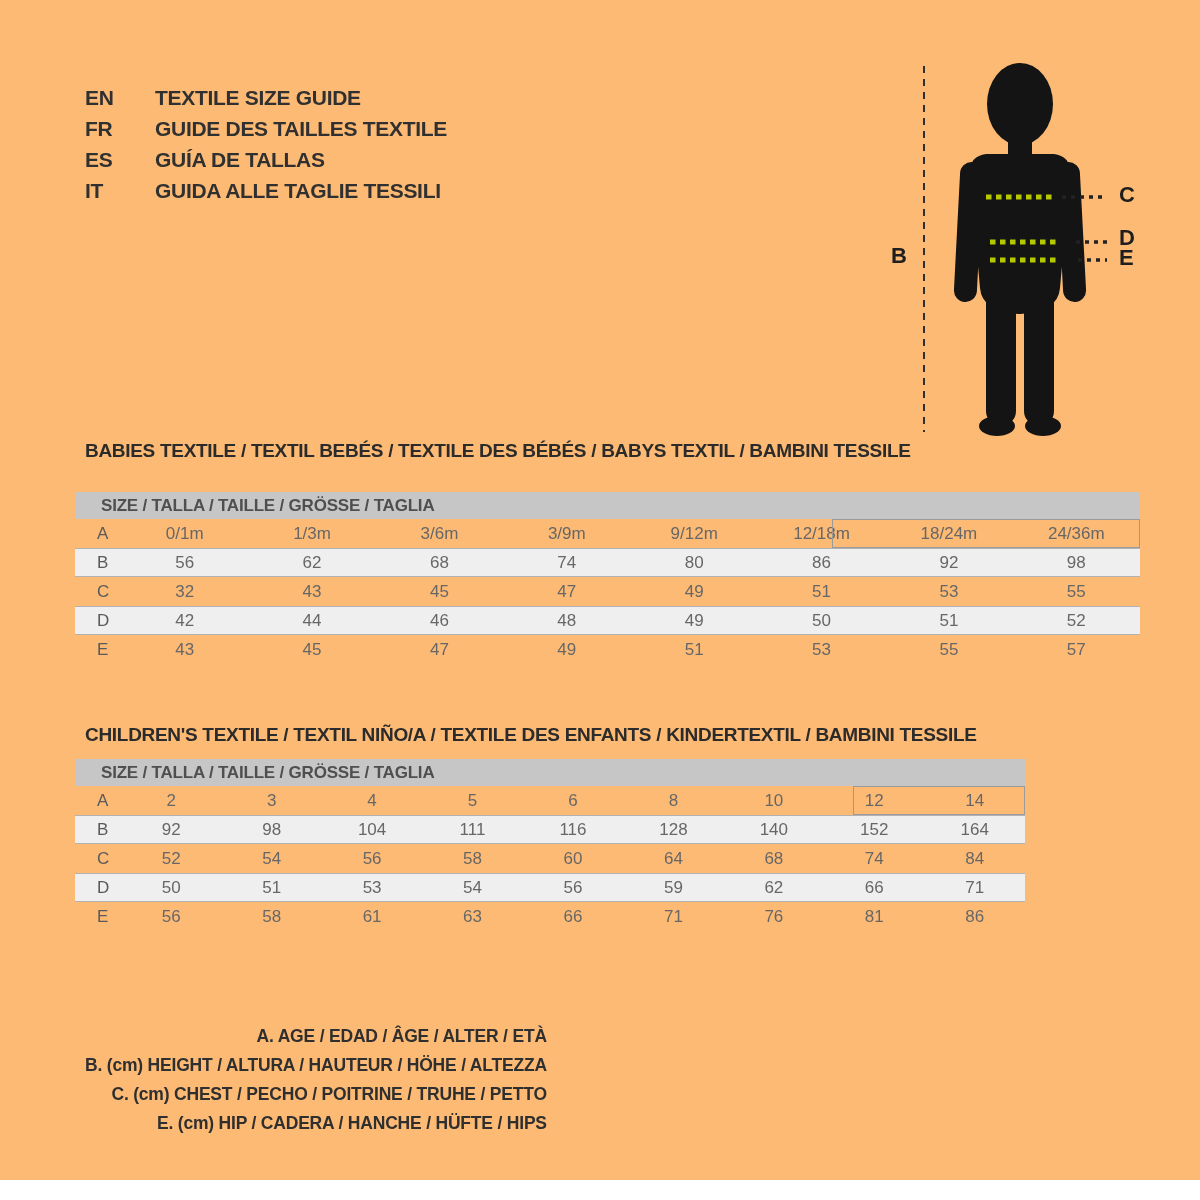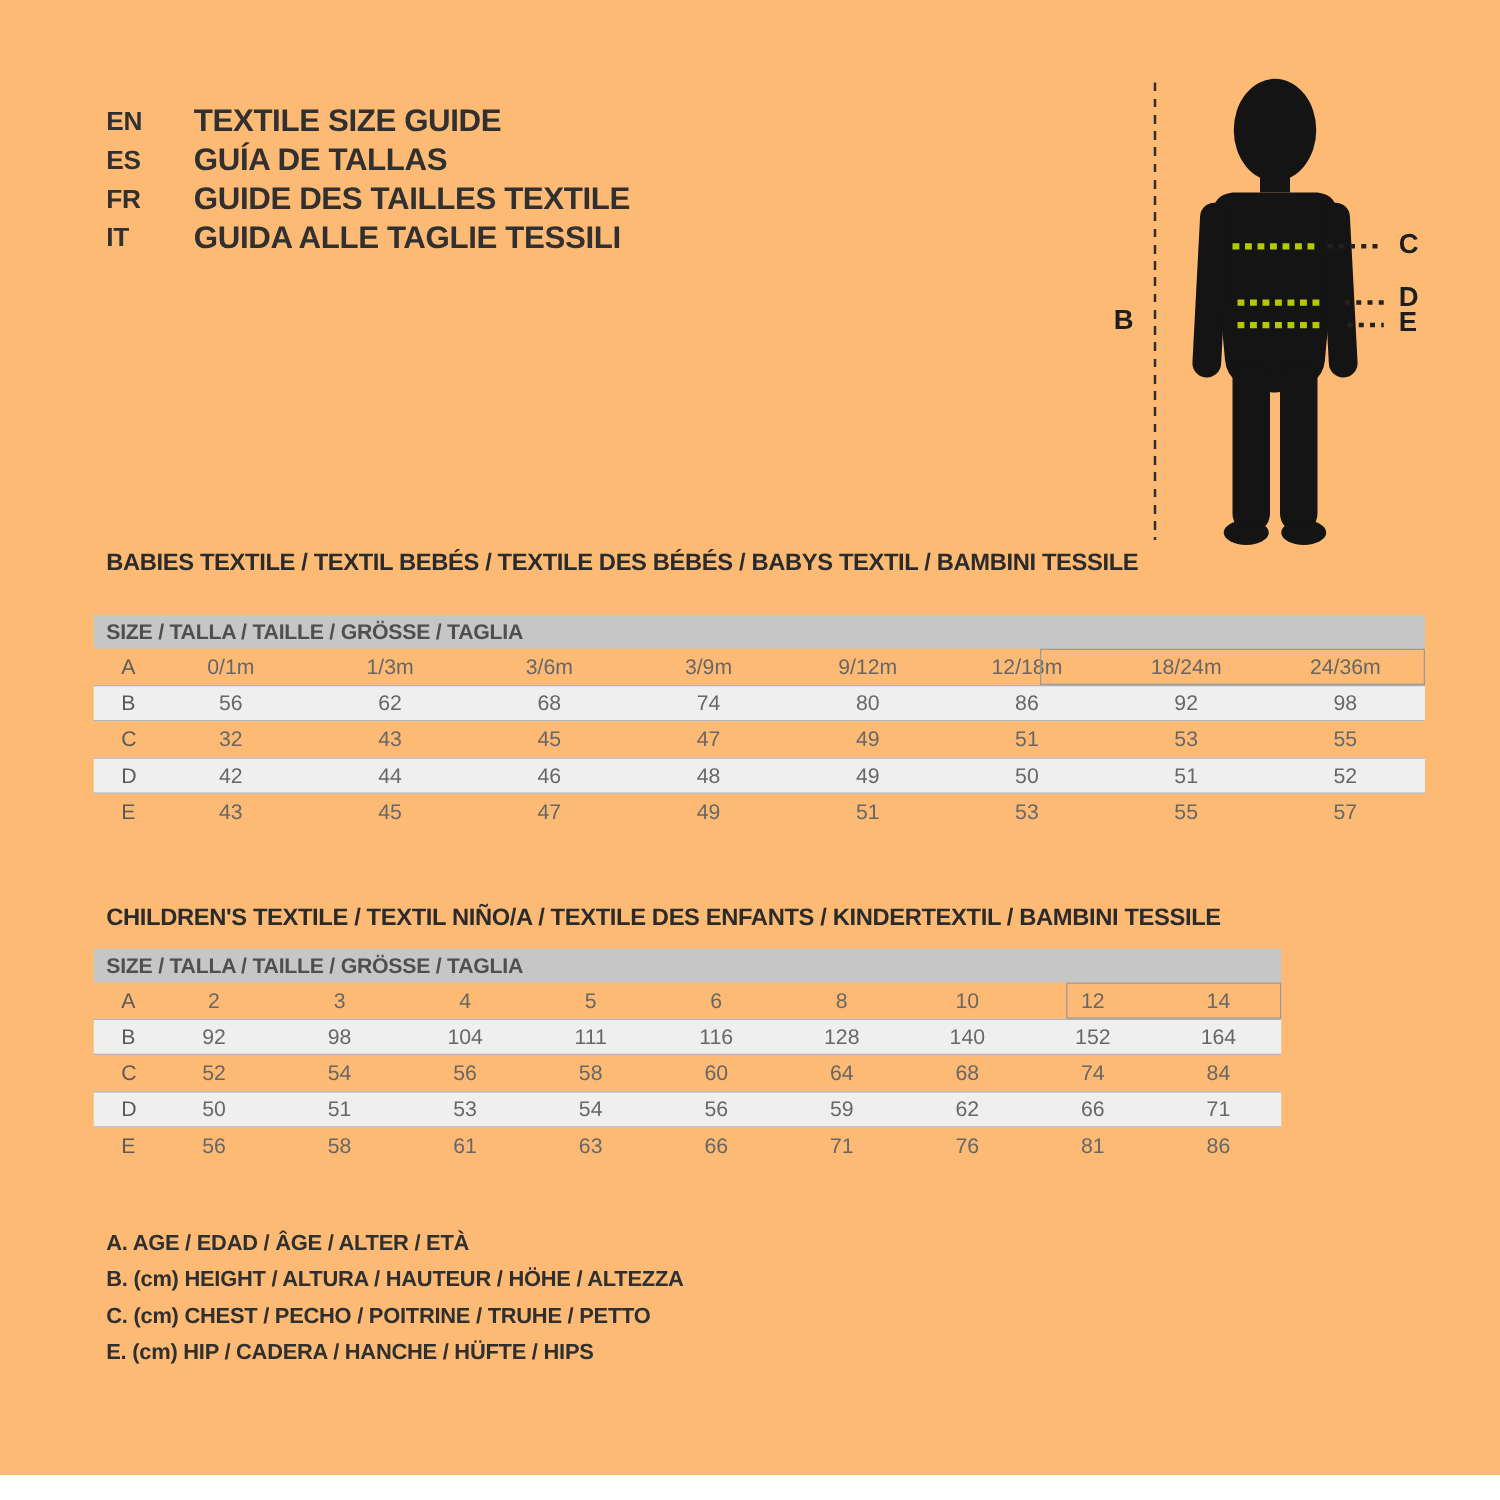--- a/index.html
+++ b/index.html
@@ -4,68 +4,68 @@
 <style>
   html,body{margin:0;padding:0;background:#fff;}
   .page{
     position:relative;width:1200px;height:1180px;background:#fdba74;overflow:hidden;
     font-family:"Liberation Sans","DejaVu Sans",sans-serif;color:#2e2e2e;
   }
   
   .lang-block{position:absolute;left:85px;top:82px;}
   .lang-row{display:flex;height:31px;line-height:31px;}
   .lang-code{width:70px;font-size:21px;font-weight:700;letter-spacing:-0.3px;color:#303030;}
-  .lang-label{font-size:25px;font-weight:700;letter-spacing:-0.3px;color:#303030;white-space:nowrap;}
+  .lang-label{font-size:21px;font-weight:700;letter-spacing:-0.3px;color:#303030;white-space:nowrap;}
   
   .fig-svg{position:absolute;left:950px;top:60px;}
   .b-line{position:absolute;left:923px;top:66px;width:2px;height:366px;
     background:repeating-linear-gradient(180deg,#2f2f2f 0 7px,transparent 7px 13px);}
   .fig-label{position:absolute;font-size:22px;font-weight:700;color:#1e1e1e;line-height:20px;}
   .lbl-b{left:891px;top:246px;}
   .lbl-c{left:1119px;top:185px;}
   .lbl-d{left:1119px;top:228px;}
   .lbl-e{left:1119px;top:248px;}
   
   .sec-title{position:absolute;left:85px;font-size:19px;font-weight:700;letter-spacing:-0.3px;color:#2b2b2b;white-space:nowrap;}
   .t-babies{top:440px;}
   .t-children{top:724px;}
   
   .tbl{position:absolute;left:75px;}
   .tbl-babies{top:492px;width:1065px;}
   .tbl-children{top:759px;width:950px;}
   .tbl .bar{height:27px;line-height:27px;background:#c6c6c6;color:#4f4f4f;
-    font-size:17px;font-weight:700;letter-spacing:-0.2px;padding-left:10px;box-sizing:border-box;}
+    font-size:17px;font-weight:700;letter-spacing:-0.2px;padding-left:26px;box-sizing:border-box;}
   .tbl .row{display:flex;height:29px;line-height:29px;box-sizing:border-box;font-size:17px;color:#676767;}
   .tbl .row.stripe{background:#efefef;border-top:1px solid #b2b2b2;border-bottom:1px solid #b2b2b2;line-height:27px;}
   .tbl .cell-letter{width:24px;padding-left:22px;box-sizing:content-box;flex:0 0 auto;color:#5a5a5a;}
   .tbl .cell{flex:1 1 0;text-align:center;}
   .hl-box{position:absolute;top:27px;height:29px;border:1px solid #9a9a9a;background:transparent;box-sizing:border-box;}
   .hl-babies{left:757px;width:308px;}
   .hl-children{left:778px;width:172px;}
   
-  .legend{position:absolute;left:85px;top:980px;}
+  .legend{position:absolute;left:85px;top:1022px;text-align:right;}
   .legend-line{height:29px;line-height:29px;font-size:17.5px;font-weight:700;letter-spacing:-0.2px;color:#2f2f2f;white-space:nowrap;}
 </style>
 </head>
 <body>
 
 <div class="page">
 
   <section class="lang-block">
     <div class="lang-row">
       <span class="lang-code">EN</span>
       <span class="lang-label">TEXTILE SIZE GUIDE</span>
     </div>
     <div class="lang-row">
+      <span class="lang-code">FR</span>
+      <span class="lang-label">GUIDE DES TAILLES TEXTILE</span>
+    </div>
+    <div class="lang-row">
       <span class="lang-code">ES</span>
       <span class="lang-label">GUÍA DE TALLAS</span>
-    </div>
-    <div class="lang-row">
-      <span class="lang-code">FR</span>
-      <span class="lang-label">GUIDE DES TAILLES TEXTILE</span>
     </div>
     <div class="lang-row">
       <span class="lang-code">IT</span>
       <span class="lang-label">GUIDA ALLE TAGLIE TESSILI</span>
     </div>
   </section>
 
   <div class="b-line"></div>
   <svg class="fig-svg" width="160" height="380" viewBox="0 0 160 380">
     <g fill="#141414">

